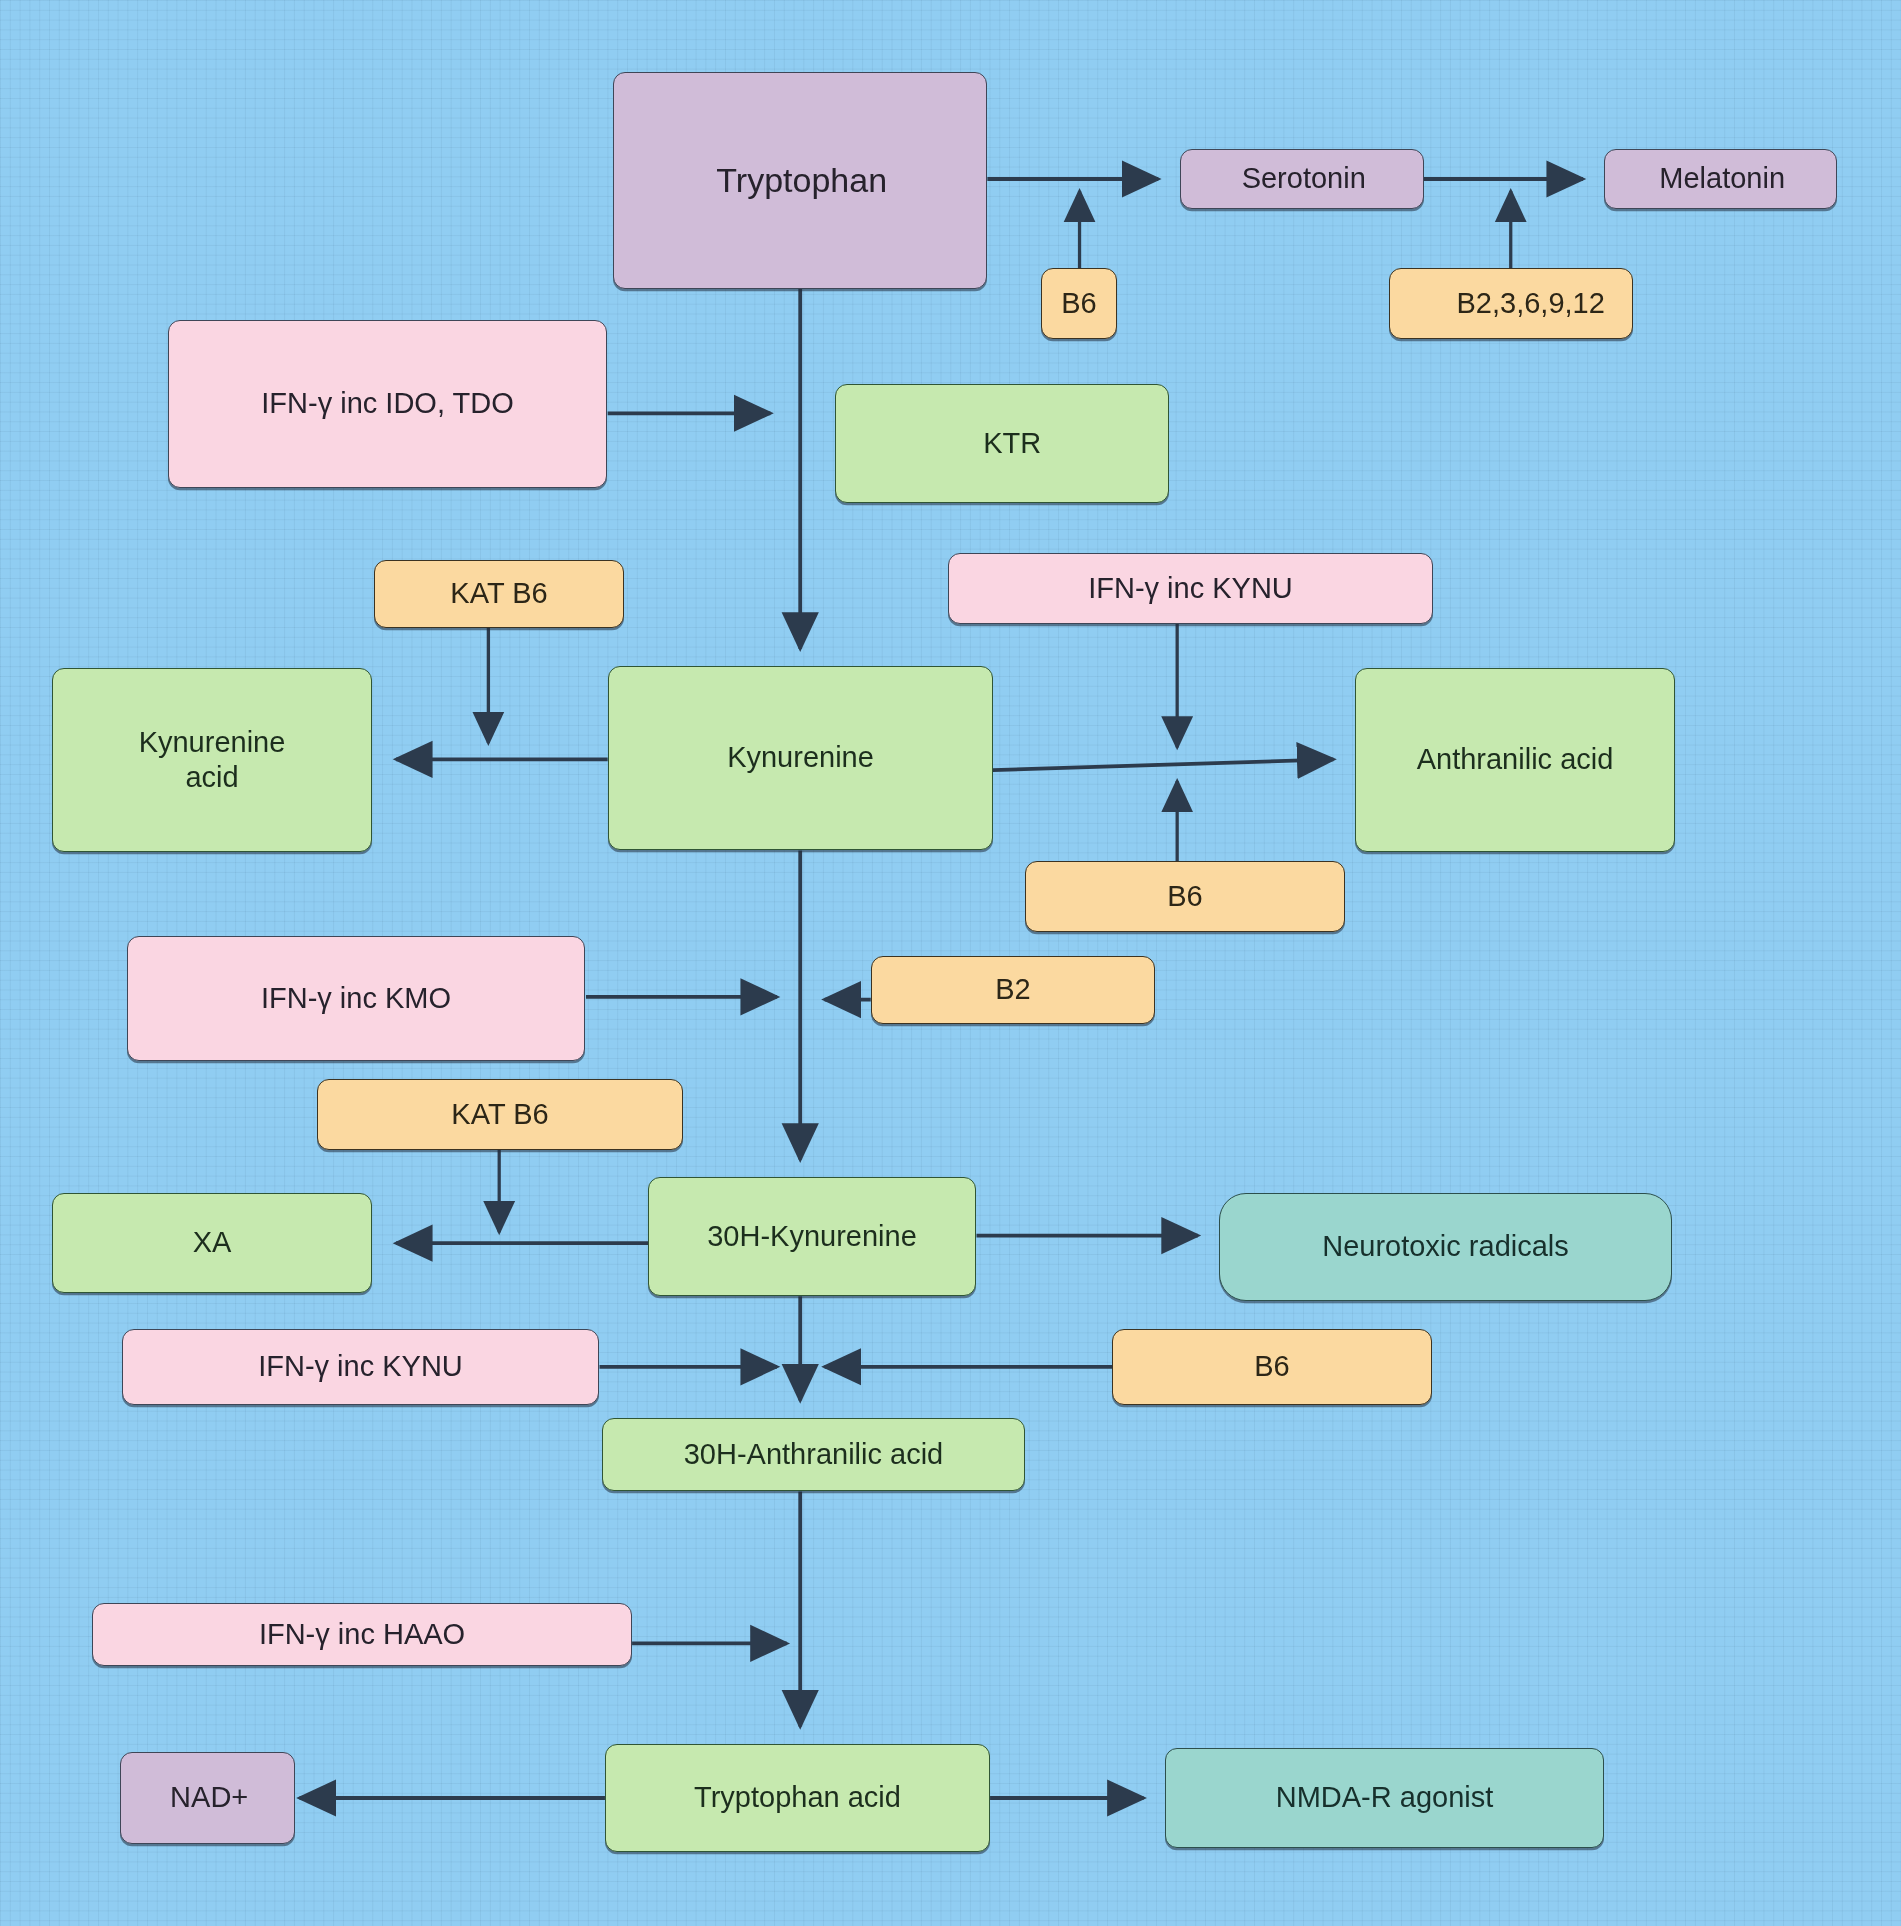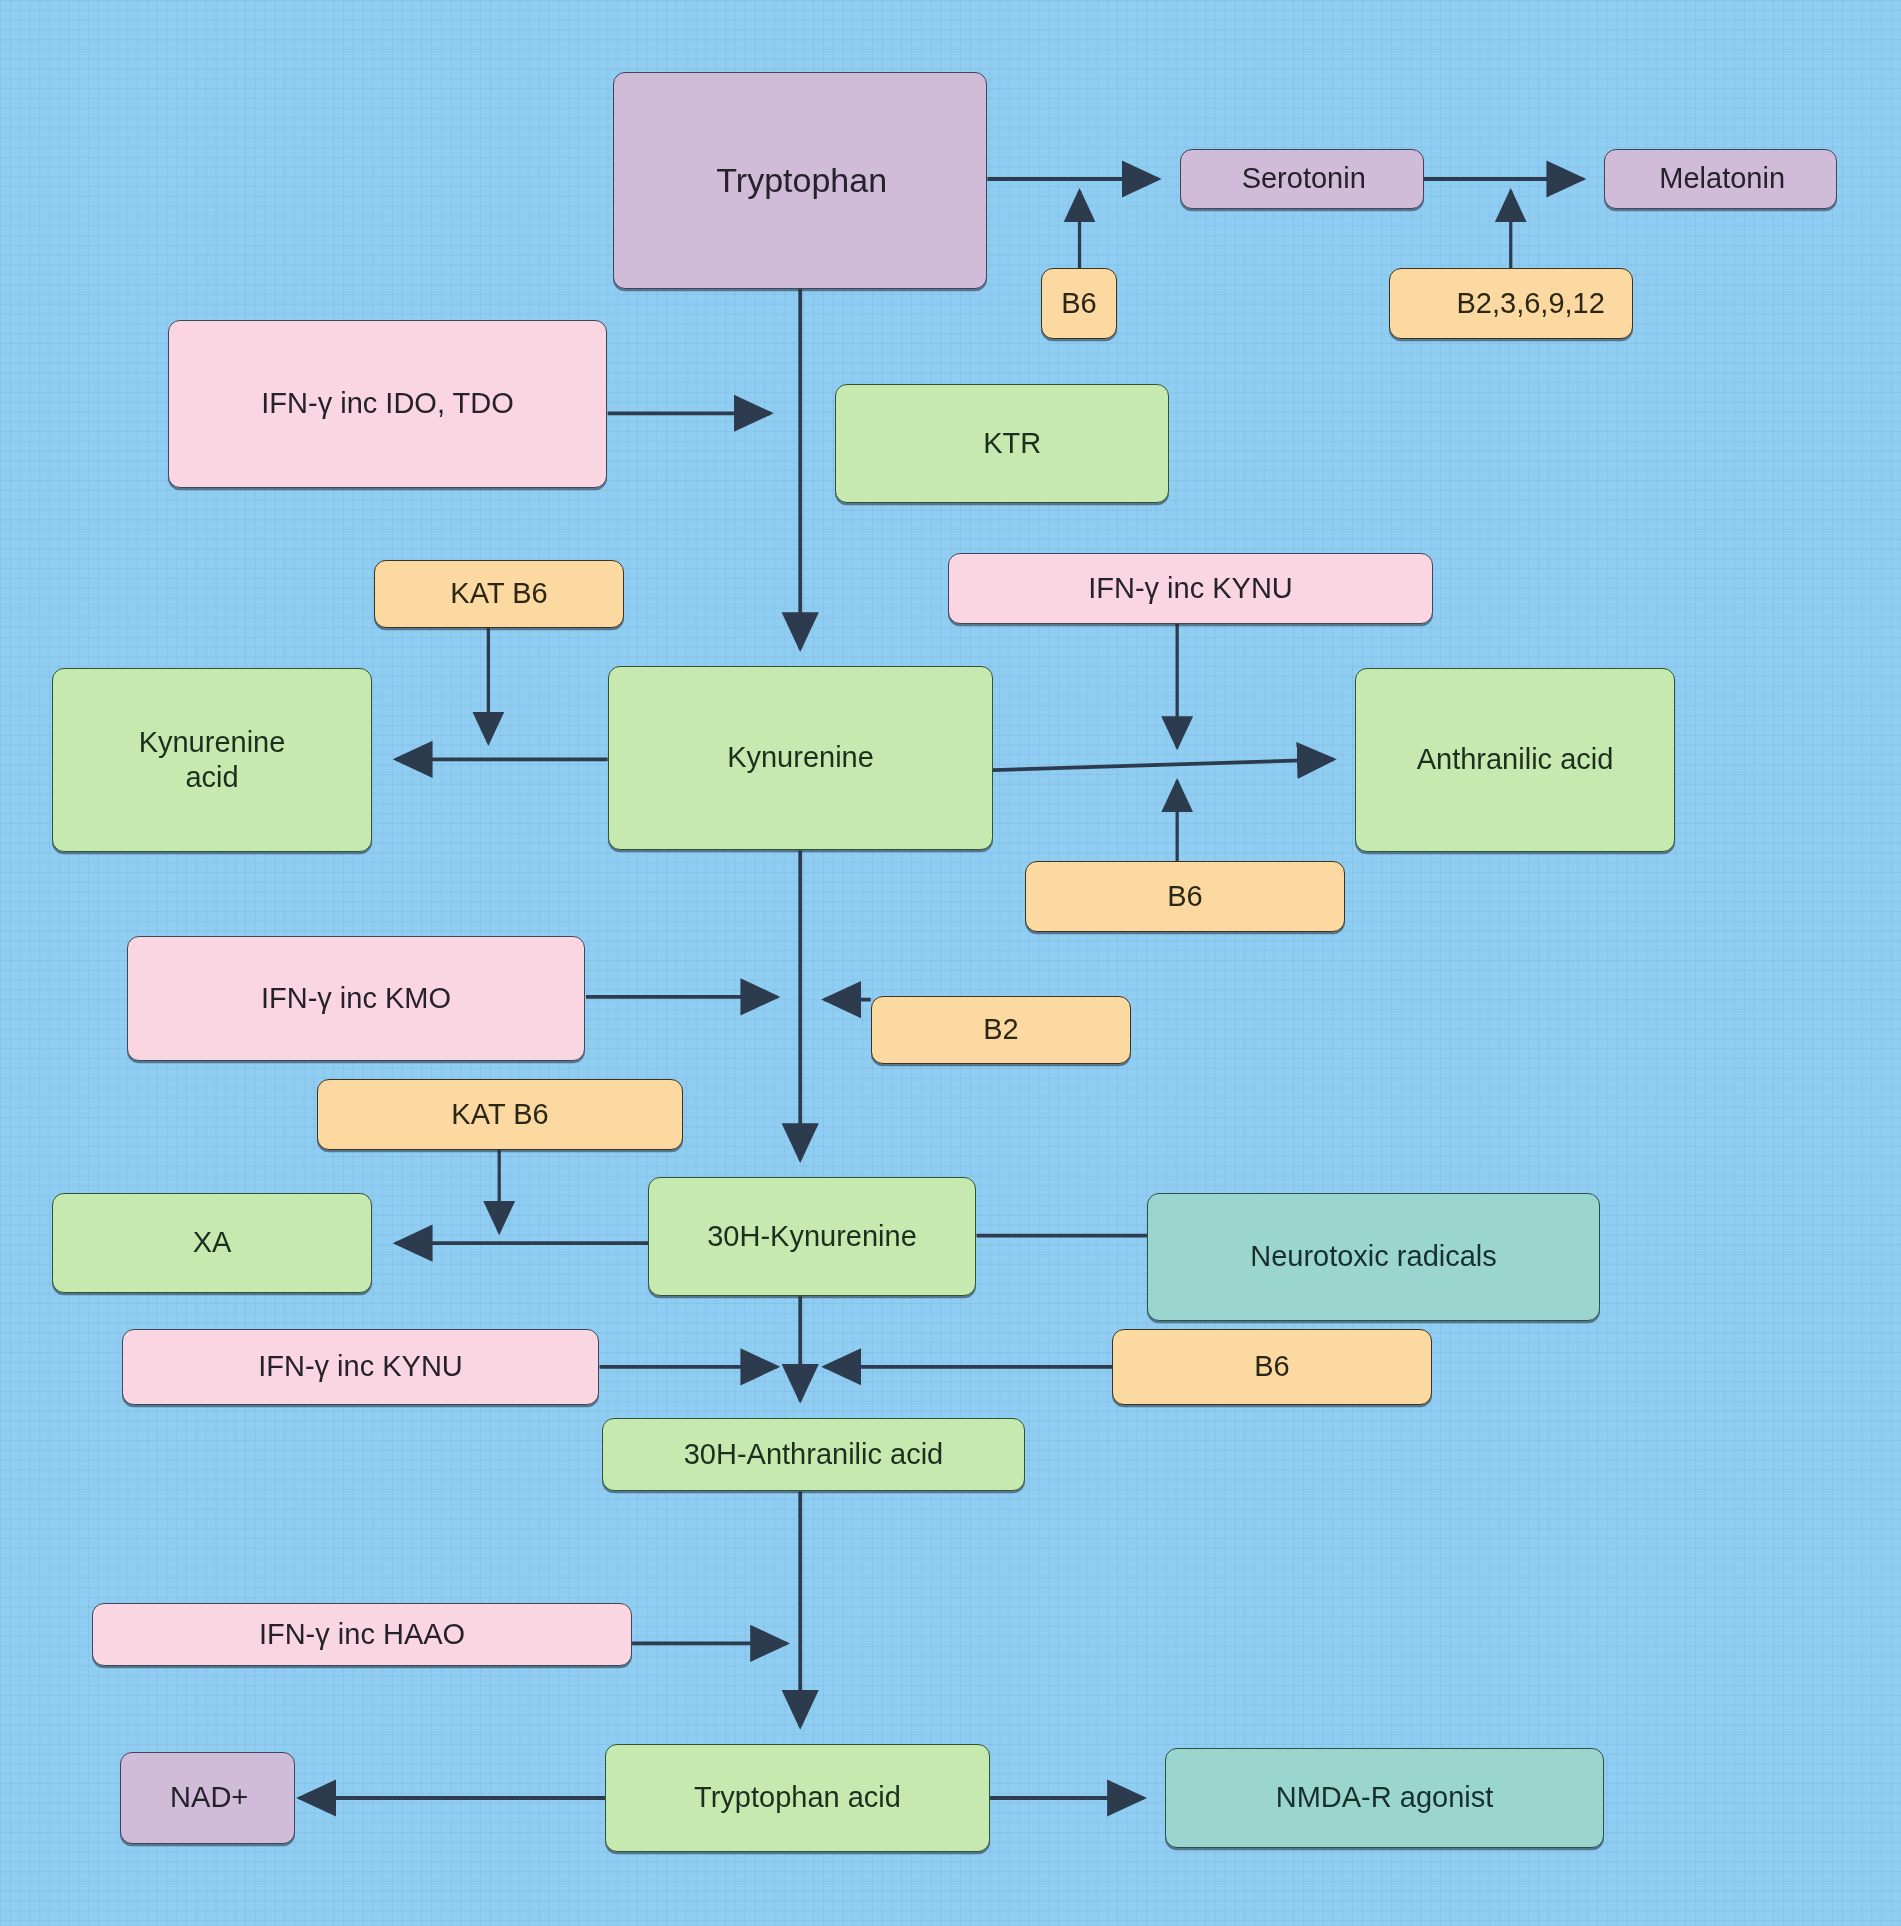--- a/index.html
+++ b/index.html
@@ -122,26 +122,26 @@
   <div class="node n-pink" style="left:948px;top:553px;width:485px;height:71px;">IFN-γ inc KYNU</div>
 
   <div class="node n-green" style="left:52px;top:668px;width:320px;height:184px;">Kynurenine
 acid</div>
   <div class="node n-green" style="left:608px;top:666px;width:385px;height:184px;">Kynurenine</div>
   <div class="node n-green" style="left:1355px;top:668px;width:320px;height:184px;">Anthranilic acid</div>
 
   <div class="node n-orange" style="left:1025px;top:861px;width:320px;height:71px;">B6</div>
 
   <div class="node n-pink" style="left:127px;top:936px;width:458px;height:125px;">IFN-γ inc KMO</div>
-  <div class="node n-orange" style="left:871px;top:996px;width:260px;height:68px;">B2</div>
+  <div class="node n-orange" style="left:871px;top:956px;width:284px;height:68px;">B2</div>
   <div class="node n-orange" style="left:317px;top:1079px;width:366px;height:71px;">KAT B6</div>
 
   <div class="node n-green" style="left:52px;top:1193px;width:320px;height:100px;">XA</div>
   <div class="node n-green" style="left:648px;top:1177px;width:328px;height:119px;">30H-Kynurenine</div>
-  <div class="node n-teal" style="left:1147px;top:1193px;width:453px;height:128px;">Neurotoxic radicals</div>
+  <div class="node n-teal" style="left:1219px;top:1193px;width:453px;height:108px;border-radius:27px;">Neurotoxic radicals</div>
 
   <div class="node n-pink" style="left:122px;top:1329px;width:477px;height:76px;">IFN-γ inc KYNU</div>
   <div class="node n-orange" style="left:1112px;top:1329px;width:320px;height:76px;">B6</div>
 
   <div class="node n-green" style="left:602px;top:1418px;width:423px;height:73px;">30H-Anthranilic acid</div>
 
   <div class="node n-pink" style="left:92px;top:1603px;width:540px;height:63px;">IFN-γ inc HAAO</div>
 
   <div class="node n-purple" style="left:120px;top:1752px;width:175px;height:92px;">NAD+</div>
   <div class="node n-green" style="left:605px;top:1744px;width:385px;height:108px;">Tryptophan acid</div>

